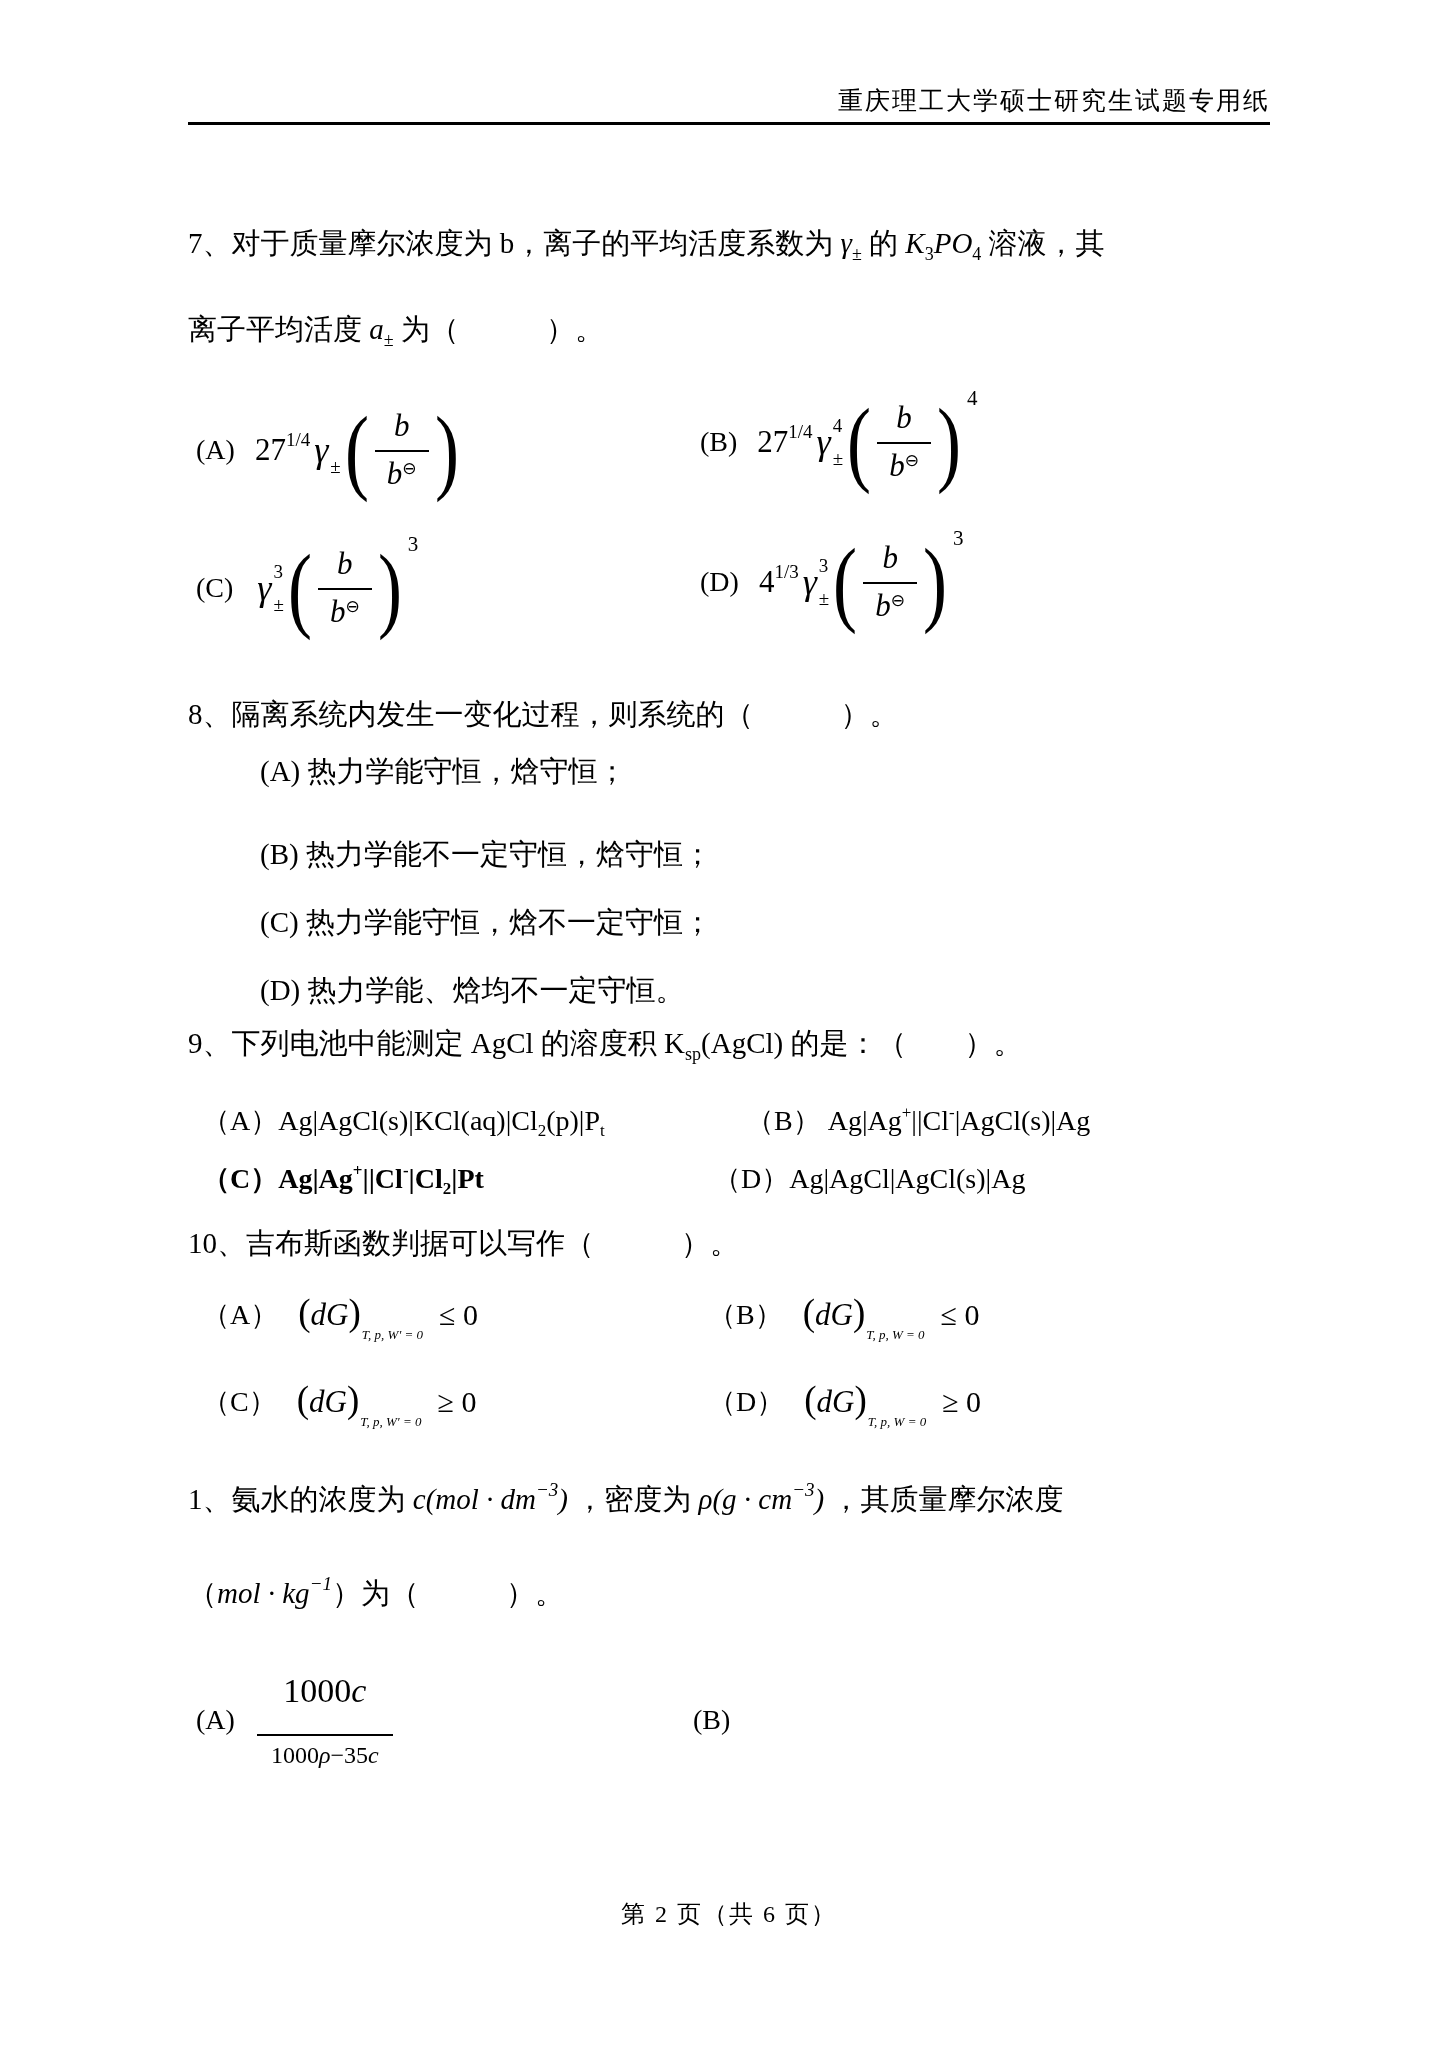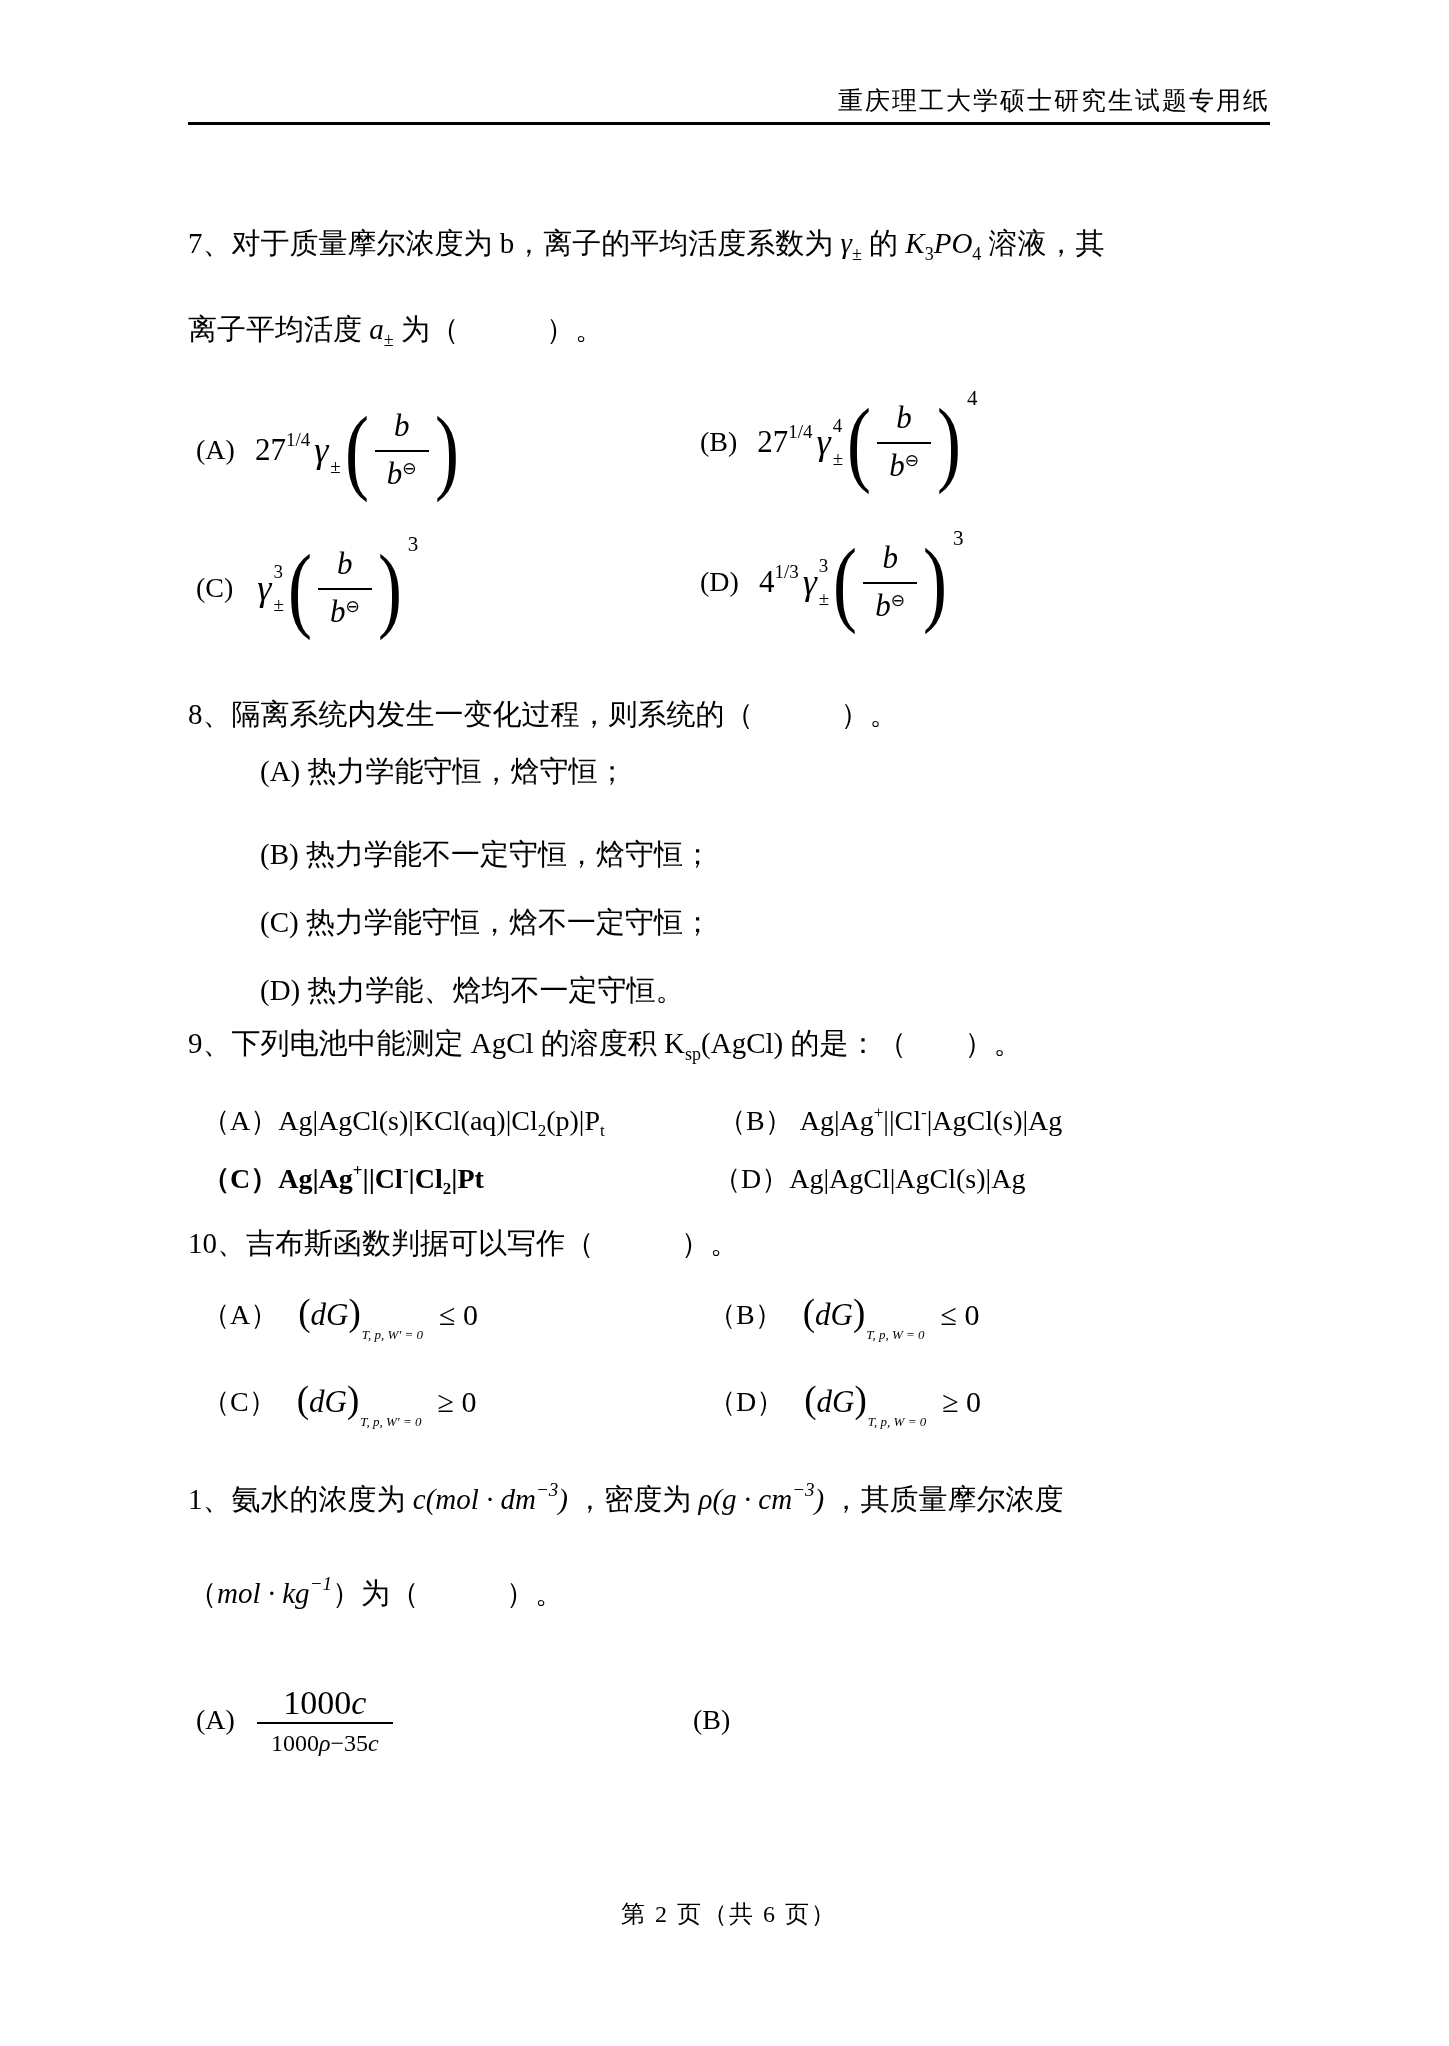--- a/index.html
+++ b/index.html
@@ -47,21 +47,21 @@
   
   .fml10 { position: absolute; display: flex; align-items: center; white-space: nowrap; }
   .p30 { font-size: 37px; line-height: 1; }
   .dg { font-size: 31px; font-style: italic; }
   .dgsub { font-size: 13px; font-style: italic; vertical-align: -14px; margin-left: 1px; }
   .rel { font-size: 30px; margin-left: 16px; font-family: "Liberation Serif", "DejaVu Sans", serif; }
 
   
   .uexp { font-size: 19px; vertical-align: 13px; }
   .fml11 { position: absolute; display: flex; align-items: center; height: 150px; white-space: nowrap; }
-  .frac.big .num { font-size: 34px; padding: 2px 14px 0; }
+  .frac.big .num { font-size: 34px; padding: 2px 14px 24px; }
   .frac.big .den { font-size: 24px; padding: 6px 14px 2px; }
 
   .footer { position: absolute; top: 1898px; left: 188px; width: 1082px; text-align: center; font-size: 24px; letter-spacing: 2px; }
 </style>
 </head>
 <body>
 
 <div class="page">
 
   <div class="header">重庆理工大学硕士研究生试题专用纸</div>
@@ -165,21 +165,21 @@
     <div class="abs" style="top:971px; left:72px;"><span>(D) 热力学能、焓均不一定守恒。</span></div>
 
     <div class="abs" style="top:1024px; left:0;">
       <span>9、下列电池中能测定 AgCl 的溶度积</span>
       <span><span>K</span><sub>sp</sub><span>(AgCl)</span></span>
       <span>的是：（　　）。</span>
     </div>
     <div class="abs cell" style="top:1102px; left:14px;">
       <span>（A）</span><span><span>Ag|AgCl(s)|KCl(aq)|Cl</span><sub>2</sub><span>(p)|P</span><sub>t</sub></span>
     </div>
-    <div class="abs cell" style="top:1102px; left:530px;">
+    <div class="abs cell" style="top:1102px; left:558px;">
       <span>（B）</span>&nbsp;<span><span>Ag|Ag</span><sup>+</sup><span>||Cl</span><sup>-</sup><span>|AgCl(s)|Ag</span></span>
     </div>
     <div class="abs cell" style="top:1160px; left:14px;font-weight:bold;">
       <span>（C）</span><span><span>Ag|Ag</span><sup>+</sup><span>||Cl</span><sup>-</sup><span>|Cl</span><sub>2</sub><span>|Pt</span></span>
     </div>
     <div class="abs cell" style="top:1160px; left:525px;">
       <span>（D）</span><span><span>Ag|AgCl|AgCl(s)|Ag</span></span>
     </div>
 
     <div class="abs" style="top:1224px; left:0;"><span>10、吉布斯函数判据可以写作（　　　）。</span></div>

